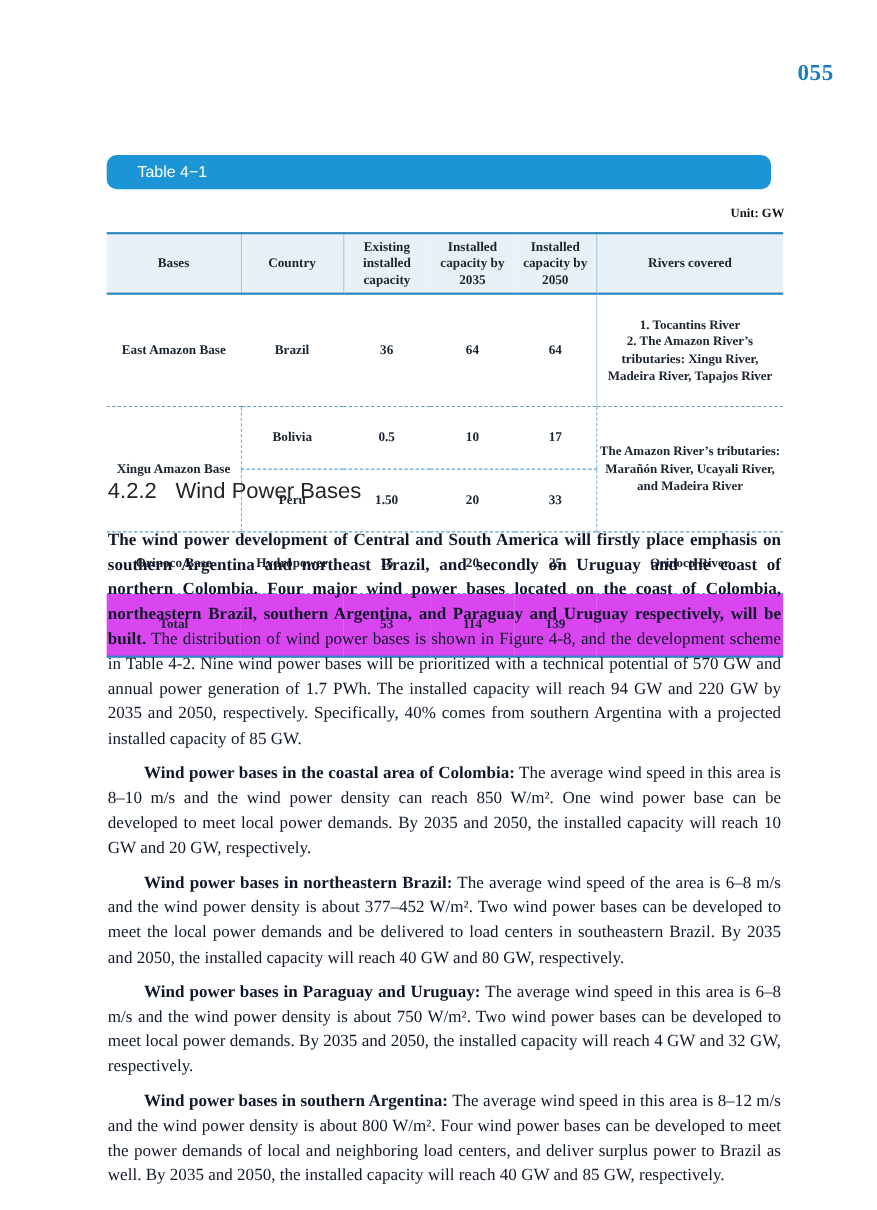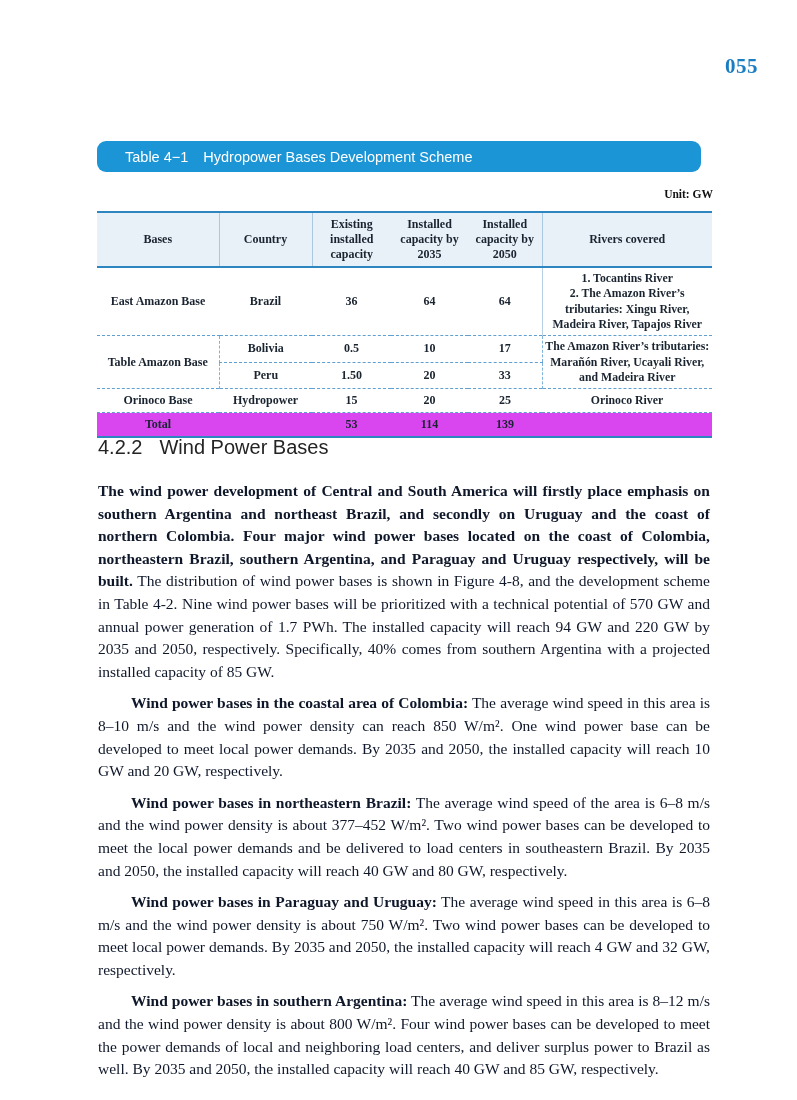--- a/index.html
+++ b/index.html
@@ -33,21 +33,21 @@
   }
   col.c-bases{width:122px;} col.c-country{width:93px;} col.c-exist{width:79px;}
   col.c-2035{width:77px;} col.c-2050{width:74px;} col.c-rivers{width:170px;}
   table.scheme th {
     background:#e9f1f8; border-bottom:2px solid #2e86c1;
     font-weight:bold; font-size:12px; line-height:1.25;
     padding:4px 2px; text-align:center; vertical-align:middle;
   }
   th.vline { border-left:1px solid #aac8e0; }
   table.scheme td {
-    text-align:center; vertical-align:middle; padding:3px 2px; line-height:1.3;
+    text-align:center; vertical-align:middle; padding:20px 2px; line-height:1.3;
   }
   td.rivers {
     text-align:justify; padding:3px 6px 3px 7px; font-size:11.8px; line-height:1.32;
   }
   tr.row-east td { height:60px; }
   tr.row-bolivia td, tr.row-peru td { height:26px; }
   tr.row-orinoco td { height:24px; }
   tr.row-total td { height:24px; background:#d946ef; }
   .dash-top { border-top:1px dashed #5fa0d0; }
   .dash-bottom { border-bottom:1px dashed #5fa0d0; }
@@ -68,21 +68,20 @@
 </style>
 </head>
 <body>
 
 <div class="page">
 
   <div class="page-number">055</div>
 
   <div class="caption-bar">
     <span class="cap-label">Table 4−1</span>
-    <span class="cap-title">Hydropower Bases Development Scheme</span>
   </div>
 
   <div class="unit-label">Unit: GW</div>
 
   <div class="table-wrap">
     <table class="scheme">
       <colgroup>
         <col class="c-bases">
           <col class="c-country">
           <col class="c-exist">
@@ -106,21 +105,21 @@
           <td>Brazil</td>
           <td>36</td>
           <td>64</td>
           <td>64</td>
           <td class="rivers rivers-solid-left">
             <div>1. Tocantins River</div>
             <div>2. The Amazon River’s tributaries: Xingu River, Madeira River, Tapajos River</div>
           </td>
         </tr>
         <tr class="row-bolivia">
-          <td class="dash-top" rowspan="2">Table Amazon Base</td>
+          <td class="dash-top" rowspan="2">Xingu Amazon Base</td>
           <td class="dash-top dash-bottom country-dash-left">Bolivia</td>
           <td class="dash-top dash-bottom">0.5</td>
           <td class="dash-top dash-bottom">10</td>
           <td class="dash-top dash-bottom">17</td>
           <td class="rivers rivers-dash-left dash-top" rowspan="2">The Amazon River’s tributaries: Marañón River, Ucayali River, and Madeira River</td>
         </tr>
         <tr class="row-peru">
           <td class="country-dash-left">Peru</td>
           <td>1.50</td>
           <td>20</td>

